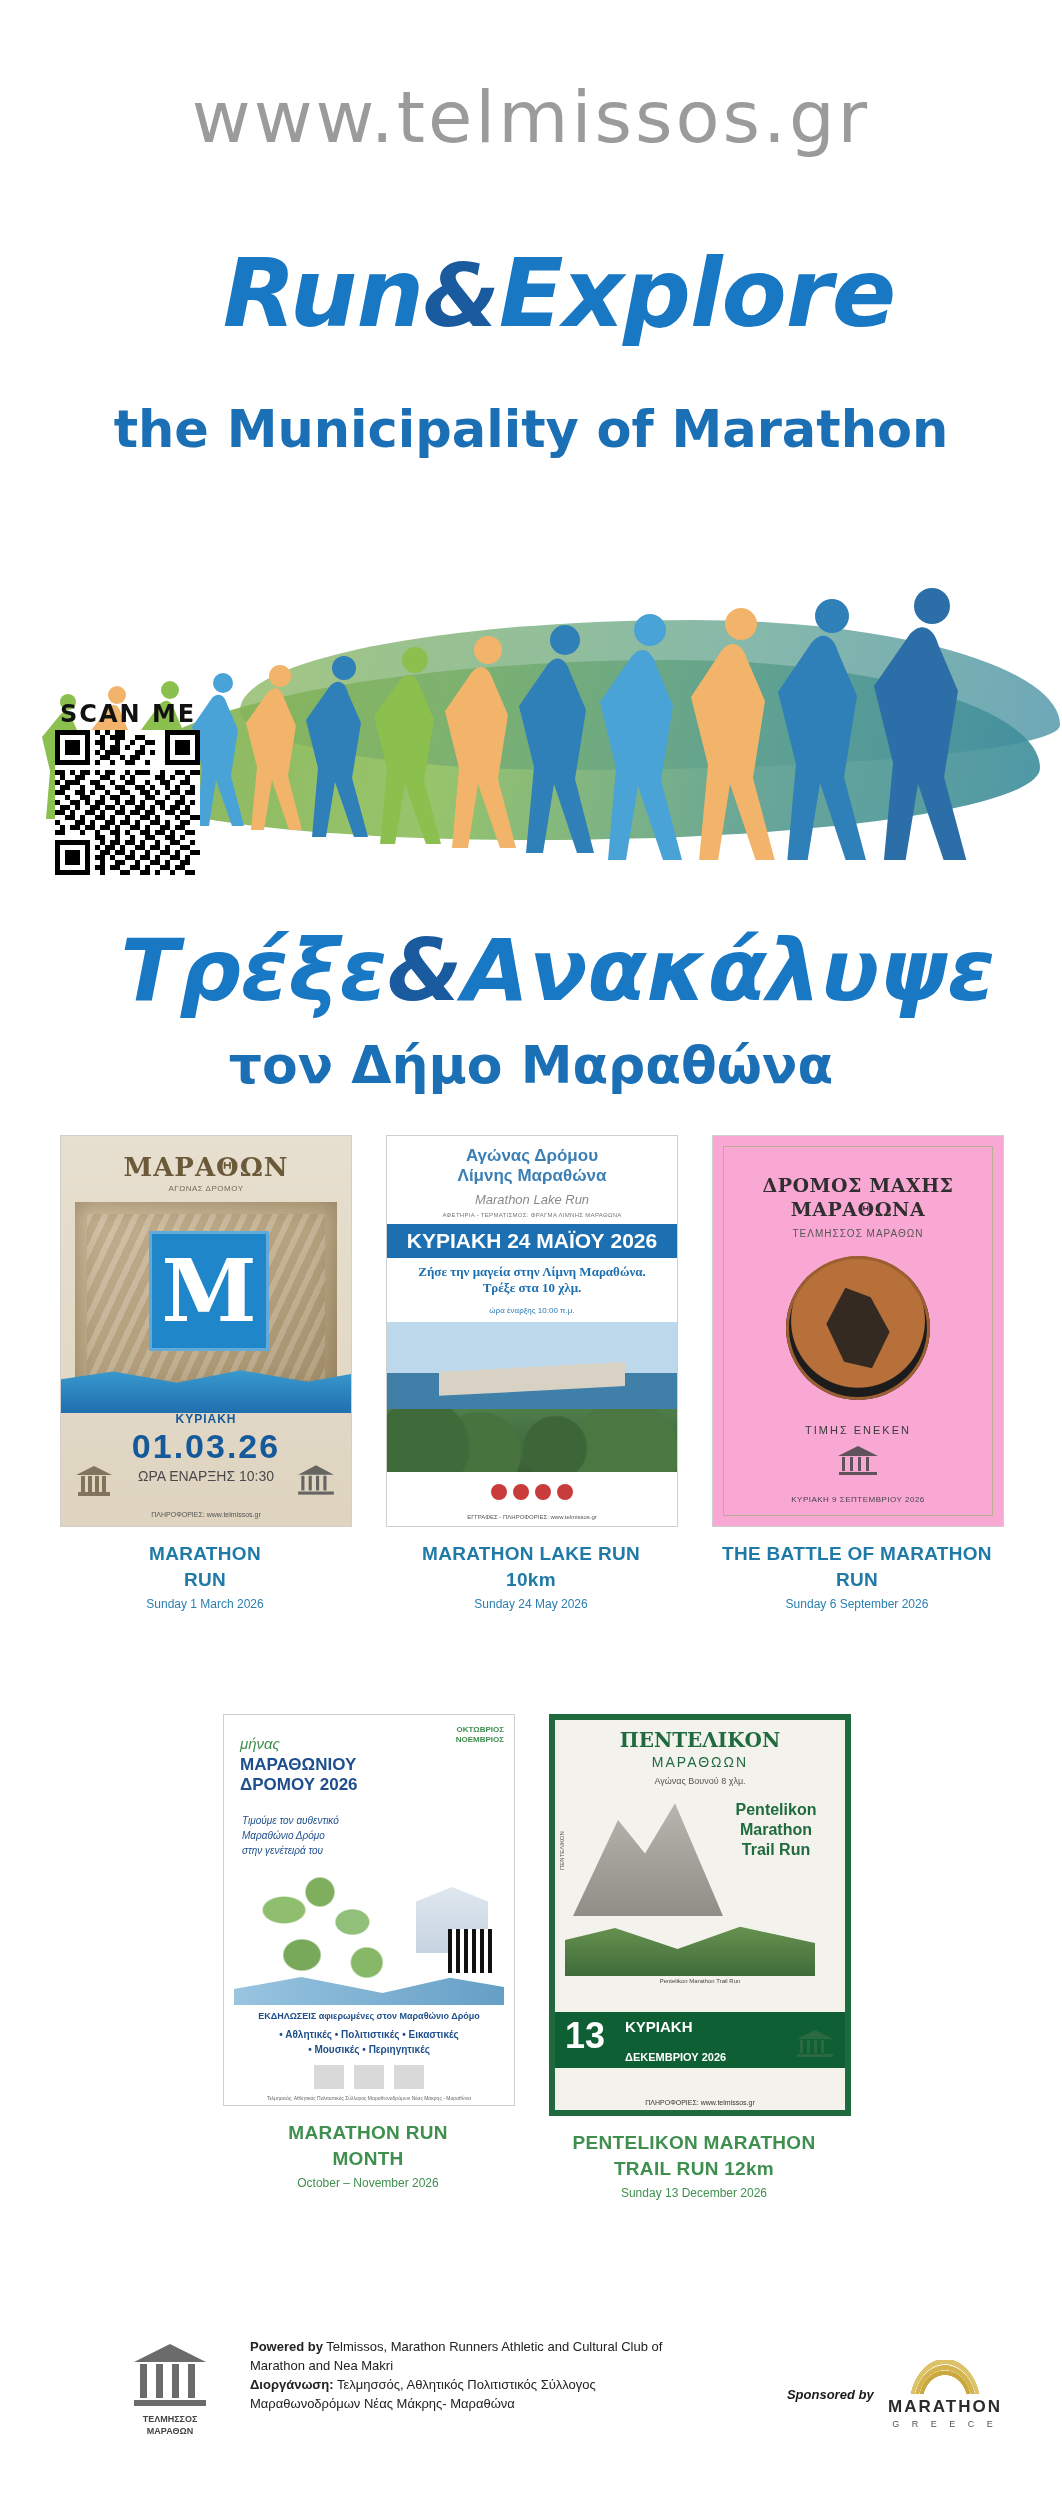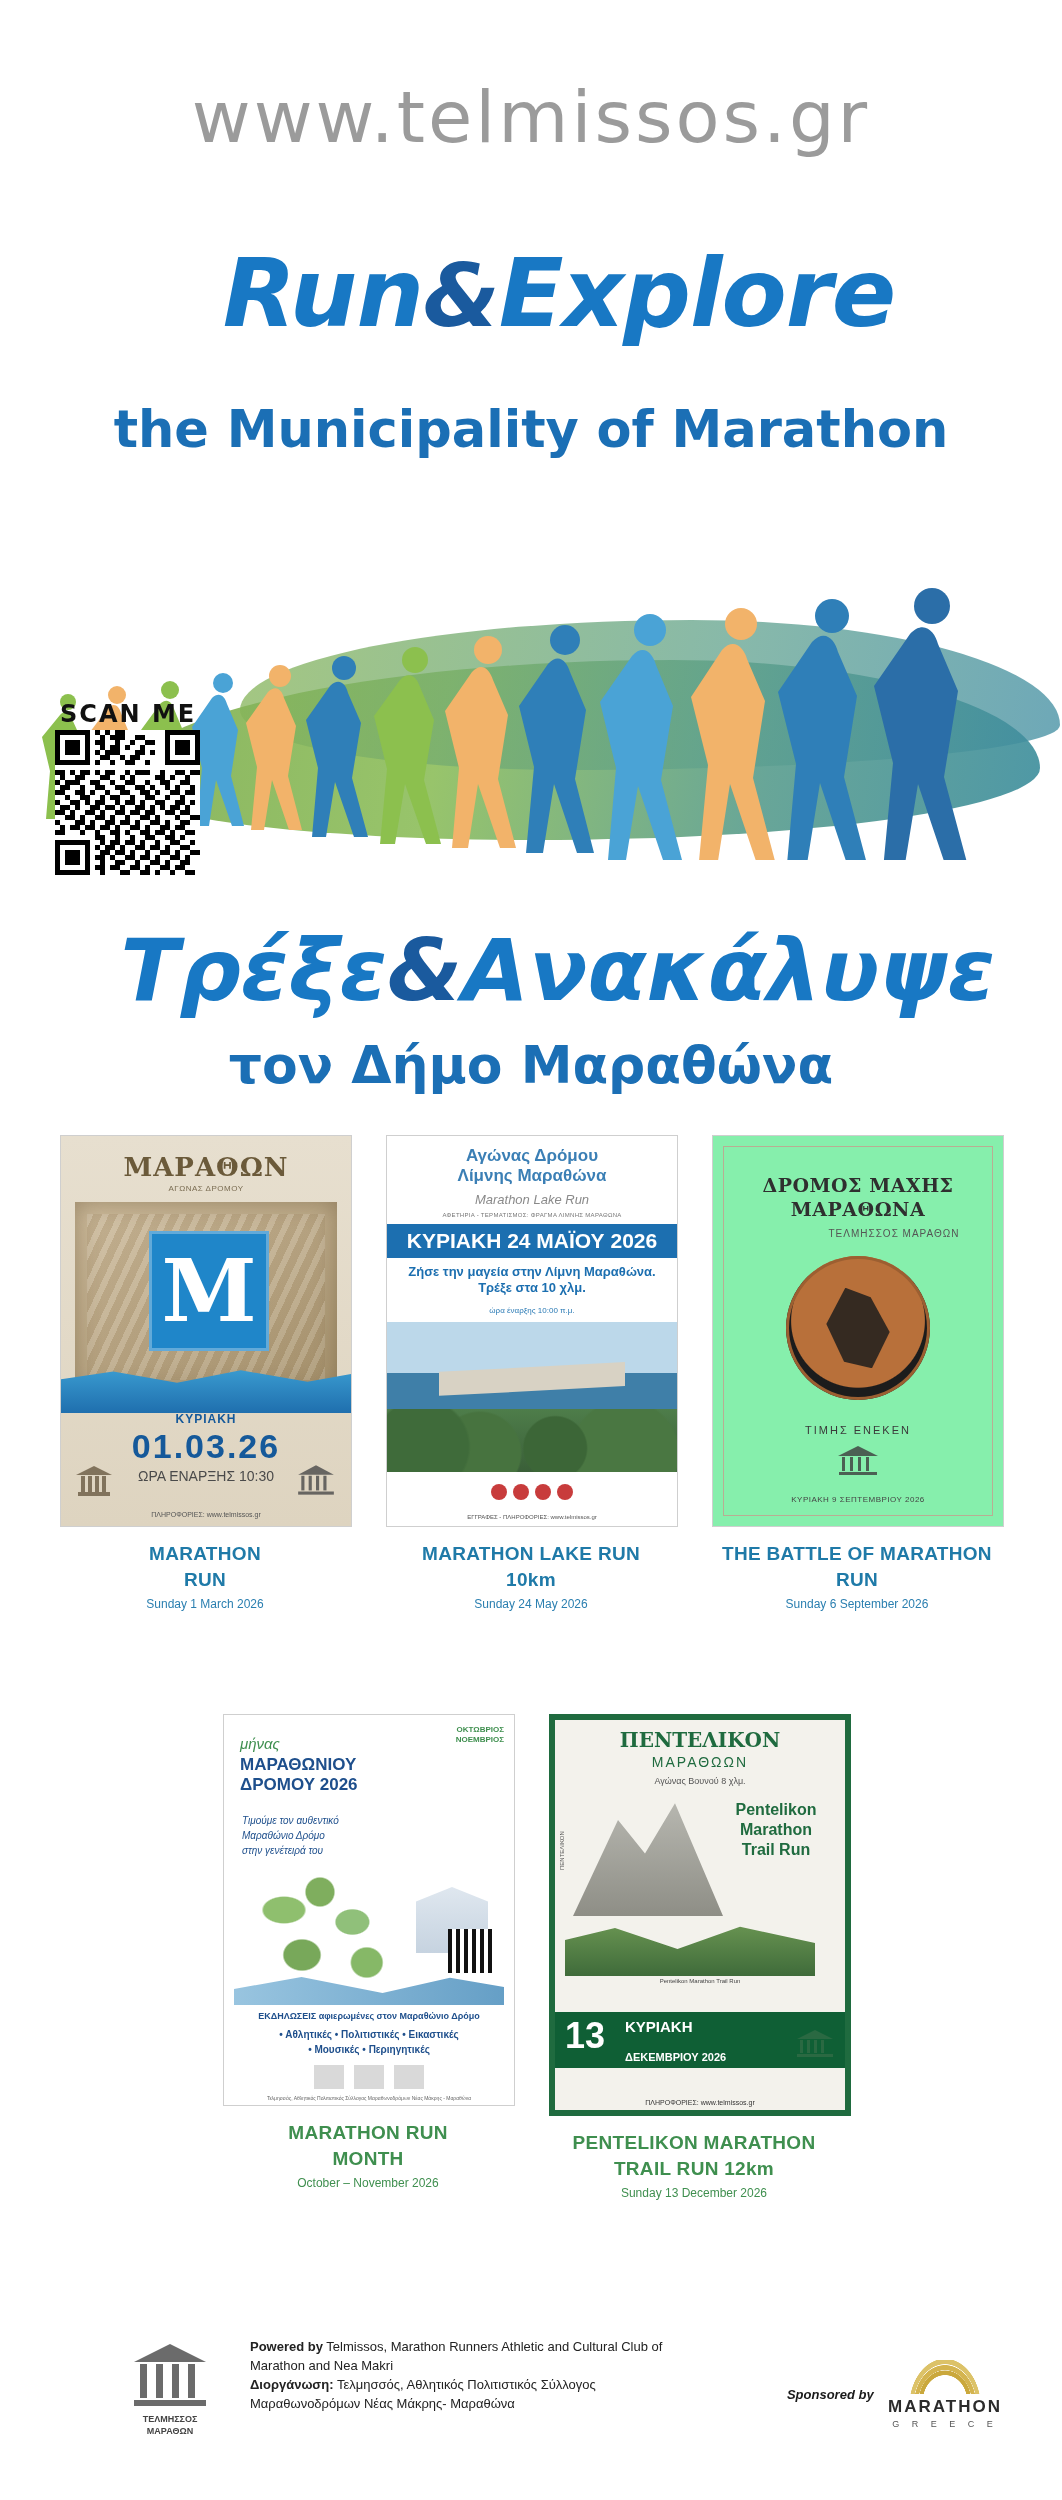--- a/index.html
+++ b/index.html
@@ -103,40 +103,40 @@
   .p1 .logo{position:absolute;left:12px;bottom:24px;width:42px;height:40px;opacity:.7;}
   .p1 .logo2{position:absolute;right:12px;bottom:24px;width:46px;height:42px;opacity:.8;}
 
   
   .p2{background:#ffffff;}
   .p2 .t1{position:absolute;top:10px;left:0;width:100%;text-align:center;font-size:17px;color:#3b7fb5;font-weight:bold;line-height:1.15;}
   .p2 .t2{position:absolute;top:56px;left:0;width:100%;text-align:center;font-size:13px;color:#8a8a8a;font-style:italic;}
   .p2 .t3{position:absolute;top:76px;left:0;width:100%;text-align:center;font-size:6px;color:#777;letter-spacing:.3px;}
   .p2 .band{position:absolute;top:88px;left:0;width:100%;height:34px;background:#1c6fb0;}
   .p2 .band span{display:block;text-align:center;color:#fff;font-size:21px;font-weight:bold;line-height:34px;}
-  .p2 .t4{position:absolute;top:128px;left:0;width:100%;text-align:center;font-size:13px;color:#1c6fb0;font-weight:bold;line-height:1.25;}
+  .p2 .t4{position:absolute;top:128px;left:0;width:100%;text-align:center;font-size:13px;color:#1c6fb0;font-weight:bold;line-height:1.25;font-family:Liberation Serif, serif;}
   .p2 .t5{position:absolute;top:170px;left:0;width:100%;text-align:center;font-size:8px;color:#2a7ab5;}
   .p2 .photo{position:absolute;top:186px;left:0;width:100%;height:150px;
     background:linear-gradient(#bcd8ea 0 34%,#3f7fa8 34% 70%,#4e7d4a 70% 100%);}
   .p2 .photo .dam{position:absolute;left:18%;top:30%;width:64%;height:16%;background:#d8d2c4;transform:skewY(-3deg);}
   .p2 .photo .trees{position:absolute;left:0;bottom:0;width:100%;height:42%;
     background:radial-gradient(circle at 12% 60%,#3f6b3a 0 18%,transparent 19%),
                radial-gradient(circle at 32% 70%,#47733f 0 20%,transparent 21%),
                radial-gradient(circle at 58% 62%,#3c6637 0 18%,transparent 19%),
                radial-gradient(circle at 82% 72%,#4a7742 0 22%,transparent 23%),
                linear-gradient(#4e7d4a,#3a5f38);}
   .p2 .icons{position:absolute;bottom:26px;left:0;width:100%;display:flex;justify-content:center;gap:6px;}
   .p2 .icons i{width:16px;height:16px;border-radius:50%;background:#c83c3c;display:block;}
   .p2 .foot{position:absolute;bottom:6px;left:0;width:100%;text-align:center;font-size:6px;color:#555;}
 
   
-  .p3{background:#86efac;}
+  .p3{background:#f9a8d4;}
   .p3 .inner{position:absolute;inset:10px;border:1px solid #b9ad93;}
   .p3 .t1{position:absolute;top:38px;left:0;width:100%;text-align:center;font-size:19px;font-weight:bold;color:#2f2f2f;line-height:1.25;letter-spacing:.5px;font-family:"DejaVu Serif",serif;}
-  .p3 .t2{position:absolute;top:92px;left:0;width:100%;text-align:center;font-size:10px;color:#555;letter-spacing:1px;margin-left:36px;}
+  .p3 .t2{position:absolute;top:92px;left:0;width:100%;text-align:center;font-size:10px;color:#555;letter-spacing:1px;}
   .p3 .vase{position:absolute;top:120px;left:50%;margin-left:-72px;width:144px;height:144px;border-radius:50%;
     background:radial-gradient(circle at 50% 45%,#b8703a 0 62%,#1c1c1c 63% 100%);
     box-shadow:0 0 0 3px #9c5f31 inset;}
   .p3 .vase:after{content:"";position:absolute;left:28%;top:22%;width:44%;height:56%;
     background:#1d1d1d;clip-path:polygon(30% 0,70% 12%,100% 55%,72% 100%,28% 92%,0 45%);opacity:.85;}
   .p3 .t3{position:absolute;top:288px;left:0;width:100%;text-align:center;font-size:11px;letter-spacing:2px;color:#3a3a3a;}
   .p3 .logo{position:absolute;bottom:46px;left:50%;margin-left:-22px;width:44px;height:36px;opacity:.8;}
   .p3 .t4{position:absolute;bottom:22px;left:0;width:100%;text-align:center;font-size:8px;color:#444;letter-spacing:.5px;}
 
   

